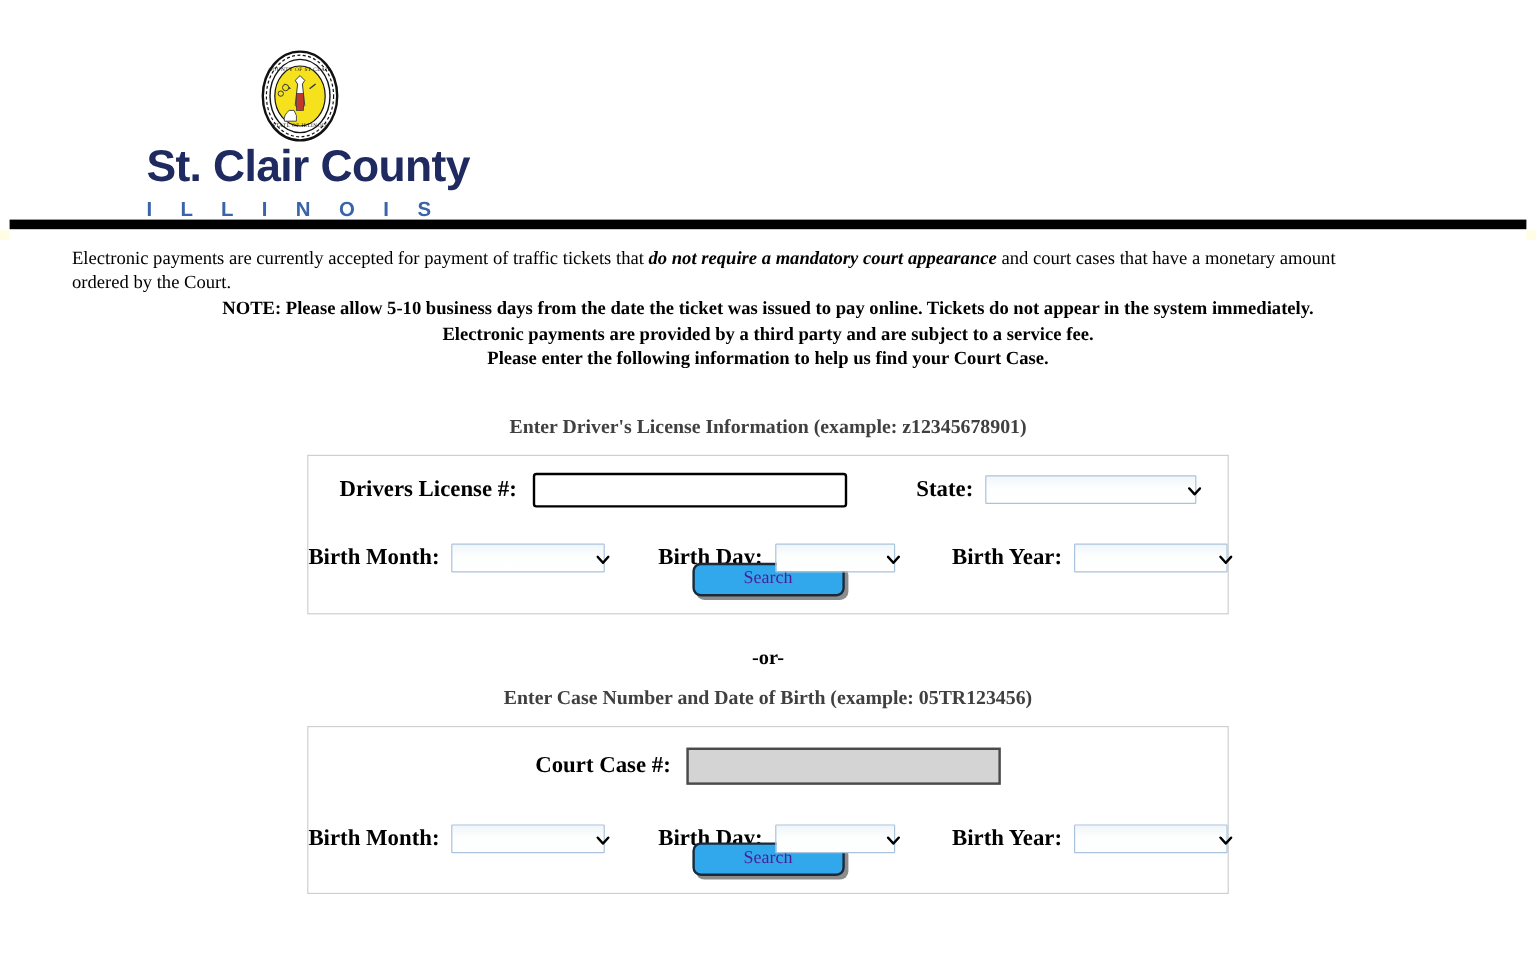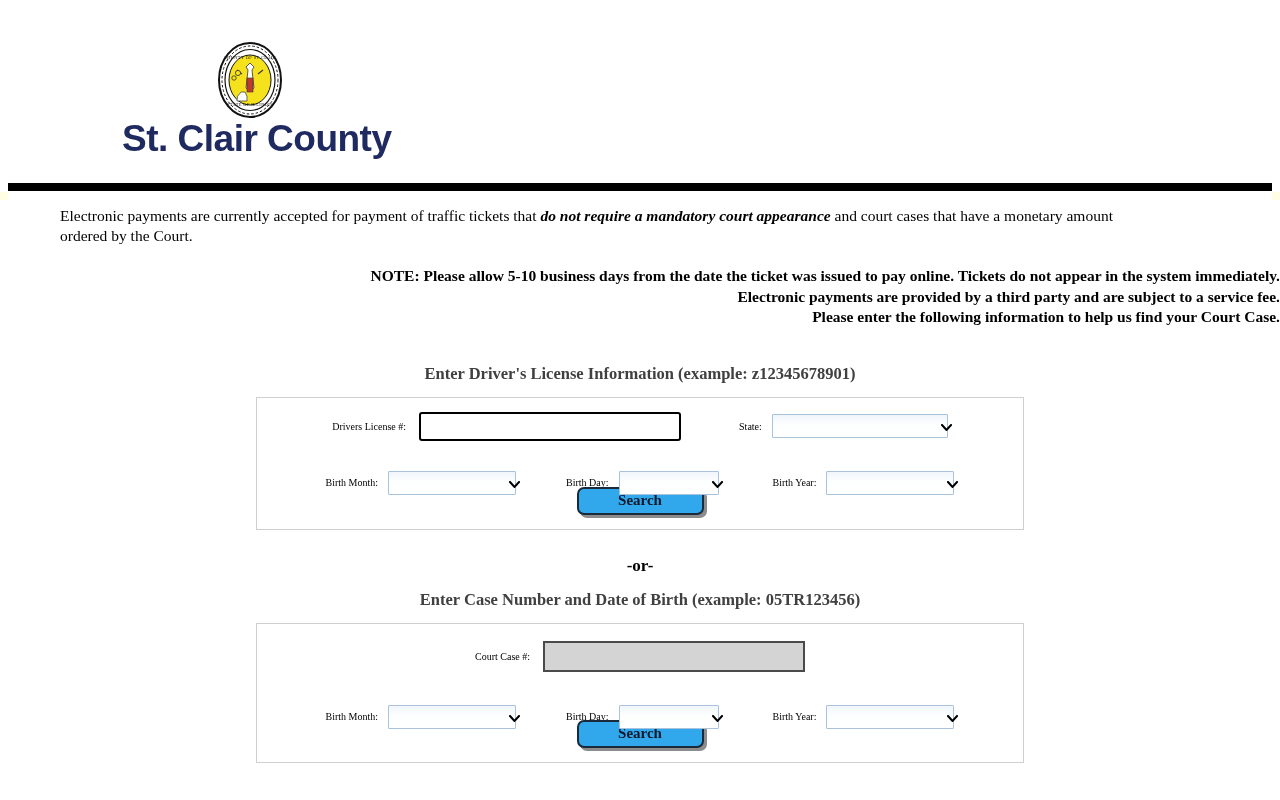--- a/index.html
+++ b/index.html
@@ -91,25 +91,25 @@
     letter-spacing: 0.1px;
   }
   .intro {
     margin: 16px 128px 0 60px;
     font-size: 15.5px;
     line-height: 1.32;
     text-align: left;
   }
   .intro b { font-weight: bold; font-style: italic; }
   .notes {
-    text-align: right;
+    text-align: center;
     font-size: 15.5px;
     font-weight: bold;
     line-height: 1.33;
-    margin-top: 19px;
+    margin-top: 1px;
   }
   .section-head {
     text-align: center;
     color: #404040;
     font-weight: bold;
     font-size: 16.5px;
   }
   .section-head.first { margin-top: 36px; }
   .section-head.second { margin-top: 0px; }
 
@@ -138,22 +138,22 @@
     display: flex;
     align-items: center;
     justify-content: center;
   }
   .row1 { padding-top: 14px; }
   .row2 { padding-top: 30px; }
   .row1b { padding-top: 17px; }
   .row2b { padding-top: 33px; }
 
   .lbl {
-    font-weight: normal;
-    font-size: 10px;
+    font-weight: bold;
+    font-size: 19px;
     white-space: nowrap;
   }
 
   .txt-dl {
     width: 262px;
     height: 29px;
     border: 2px solid #000000;
     border-radius: 3px;
     background: #ffffff;
     box-sizing: border-box;
@@ -209,23 +209,23 @@
   .w-state  { width: 176px; }
   .w-month  { width: 128px; }
   .w-day    { width: 100px; }
   .w-year   { width: 128px; }
 
   .btn {
     display: inline-block;
     background: #32a8ec;
     border: 2px solid #1a2a3a;
     border-radius: 7px;
-    color: #0f172a;
+    color: #4c1d95;
     font-family: "Liberation Serif", serif;
-    font-weight: bold;
+    font-weight: normal;
     font-size: 15px;
     text-align: center;
     box-shadow: 3px 3px 0 rgba(0,0,0,0.45);
     cursor: pointer;
     line-height: 1;
     padding: 0;
   }
   .btn-search {
     width: 127px;
     height: 28px;
@@ -256,20 +256,21 @@
         <path d="M42 34 l5 -4" stroke="#333" stroke-width="1.1" fill="none"></path>
         <path d="M25 52 q-5 4 -4 9 l10 0 q1 -5 -2 -9 z" fill="#ffffff" stroke="#444" stroke-width="0.8"></path>
         <circle cx="22" cy="33" r="2.6" fill="#f5e11c" stroke="#333" stroke-width="0.8"></circle>
         <circle cx="18" cy="38" r="2.2" fill="#f5e11c" stroke="#333" stroke-width="0.8"></circle>
         <text x="34" y="19" font-size="4.4" font-family="Liberation Serif, serif" text-anchor="middle" fill="#111" letter-spacing="0.4">COUNTY OF ST CLAIR</text>
         <text x="34" y="66" font-size="4.4" font-family="Liberation Serif, serif" text-anchor="middle" fill="#111" letter-spacing="0.4">STATE OF ILLINOIS</text>
       </svg>
     </div>
     <div class="logo-text">
       <div class="logo-title">St. Clair County</div>
+      <div class="logo-sub">I L L I N O I S</div>
     </div>
   </div>
 
   <div class="black-bar"></div>
   <div class="corner-fleck left"></div>
   <div class="corner-fleck right"></div>
 </div>
 
 <div class="main">
 

